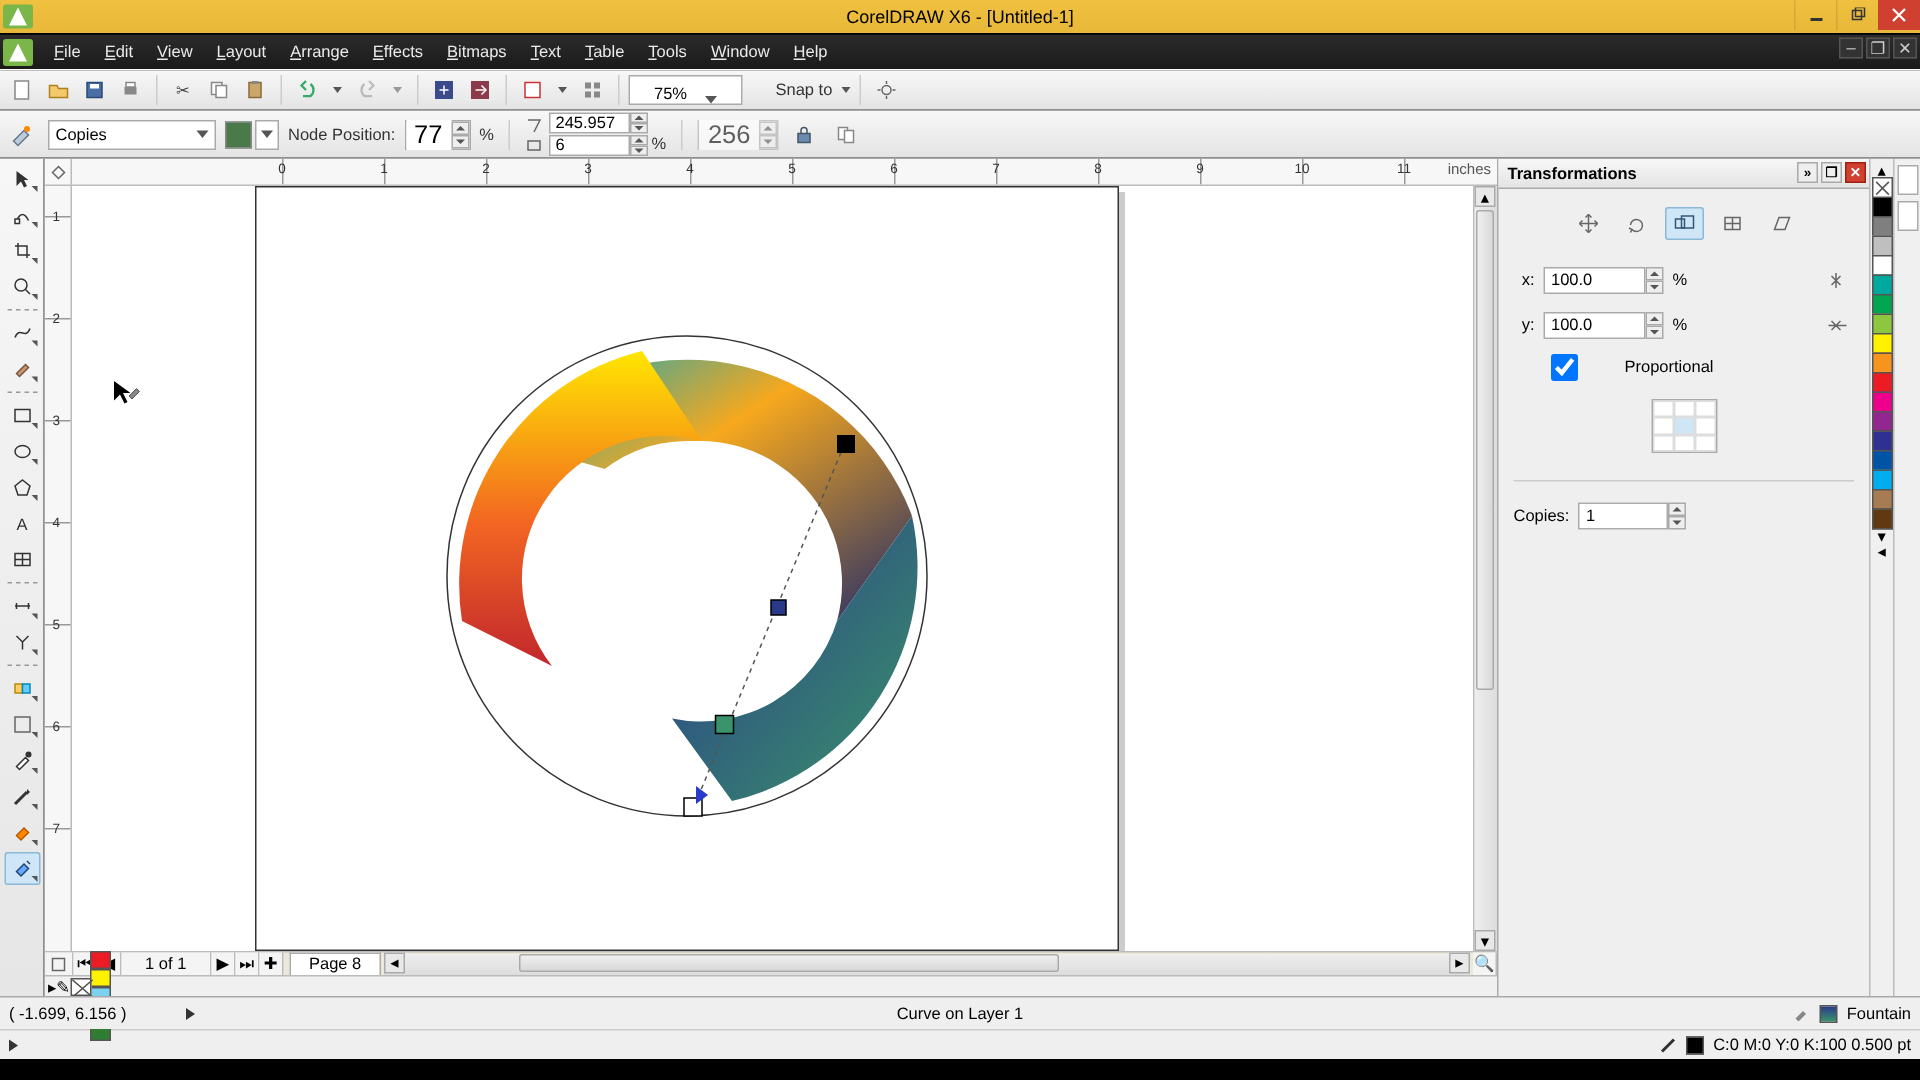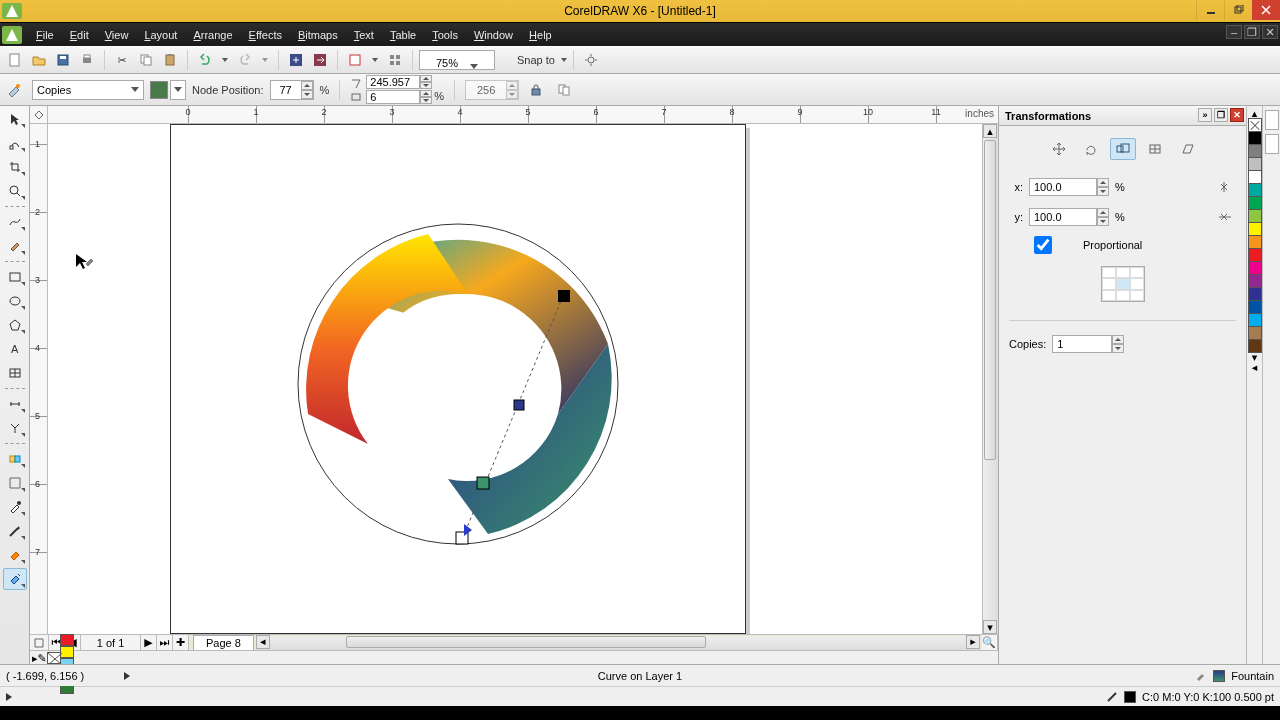--- a/index.html
+++ b/index.html
@@ -39,21 +39,21 @@
 .combo .arrow { width:0;height:0;border-left:4px solid transparent;border-right:4px solid transparent;border-top:5px solid #555; }
 .color-well { width:18px; height:18px; border:1px solid #888; display:inline-block; }
 .lbl { color:#333; }
 .num-stack { display:flex; flex-direction:column; gap:1px; }
 .numin { width:54px; height:14px; border:1px solid #aaa; background:#fff; display:flex; align-items:center; padding:0 3px; }
 .spin { width:12px; display:flex; flex-direction:column; }
 .spin div { flex:1; border:1px solid #aaa; background:#eee; display:flex; align-items:center; justify-content:center; }
 .spin .up::after{content:"";width:0;height:0;border-left:3px solid transparent;border-right:3px solid transparent;border-bottom:3px solid #555;}
 .spin .down::after{content:"";width:0;height:0;border-left:3px solid transparent;border-right:3px solid transparent;border-top:3px solid #555;}
 .np-wrap { display:flex; align-items:center; border:1px solid #aaa; background:#fff; height:20px; }
-.np-wrap input { border:none; width:30px; text-align:center; outline:none; font-size:11px; }
+.np-wrap input { border:none; width:30px; text-align:center; outline:none; font-size:17px; }
 
 
 .workrow { display:flex; height: calc(720px - 22px - 24px - 28px - 32px - 22px - 14px - 20px); }
 
 
 .toolbox { width:30px; background: linear-gradient(#f7f7f7,#e6e6e6); border-right:1px solid #aaa; display:flex; flex-direction:column; align-items:center; padding-top:2px; gap:2px; }
 .tool { width:24px; height:22px; border:1px solid transparent; border-radius:2px; display:flex; align-items:center; justify-content:center; color:#444; position:relative;}
 .tool.active { background:#cfe6f7; border-color:#8cb8d8; }
 .tool .fly { position:absolute; right:1px; bottom:1px; width:0;height:0;border-left:4px solid transparent;border-top:4px solid #555; }
 .tool-sep { width:20px; height:1px; border-top:1px dashed #999; margin:2px 0; }

